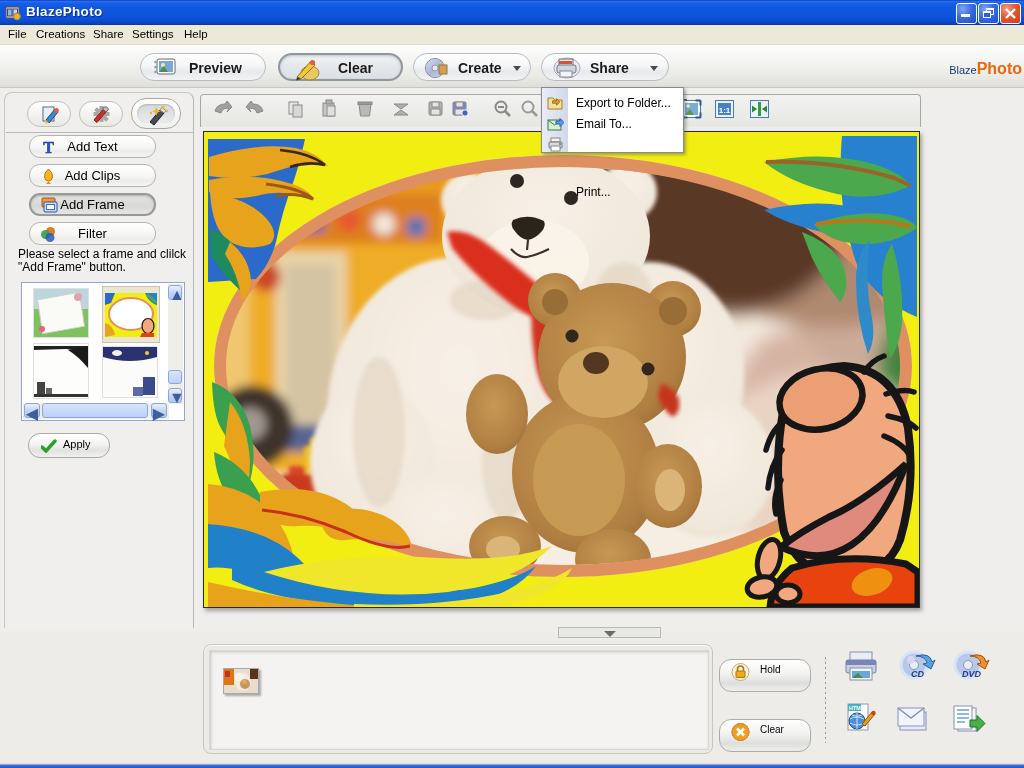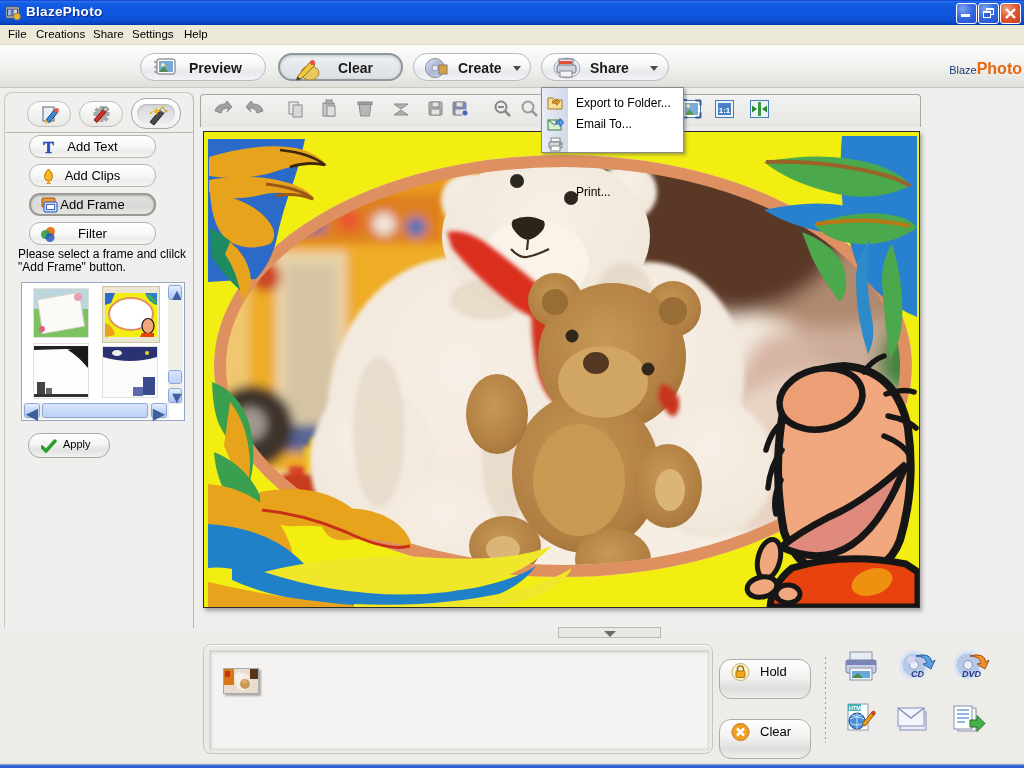--- a/index.html
+++ b/index.html
@@ -74,22 +74,22 @@
 
 
 #bottombar { left:0; top:632px; width:1024px; height:130px; background:#EDECE9; }
 .roundbox { position:absolute; border:1px solid #C6C6C1; border-radius:8px; background:#EBEAE7; box-shadow:inset 0 1px 0 #fff; }
 .insetw { position:absolute; border:1px solid #D8D8D4; background:#F2F1EF; box-shadow:inset 1px 1px 3px rgba(150,150,150,.5); }
 #infobox  { left:5px; top:8px; width:190px; height:112px; }
 #infoin { left:8px; top:8px; width:174px; height:96px; }
 #infoin div { position:absolute; left:10px; font-size:11.5px; color:#000; }
 #filmstrip { left:203px; top:12px; width:510px; height:110px; }
 #filmin { left:5px; top:5px; width:500px; height:100px; background:#F4F3F1; }
-.pillbtn { position:absolute; width:92px; height:40px; border:1px solid #ADADA8; border-radius:12px;
-  background:linear-gradient(180deg,#FFFFFF 0%,#F2F2F1 45%,#DEDEDC 75%,#EEEEEC 100%); font-size:13px; color:#000; }
+.pillbtn { position:absolute; width:92px; height:33px; border:1px solid #ADADA8; border-radius:12px;
+  background:linear-gradient(180deg,#FFFFFF 0%,#F2F2F1 45%,#DEDEDC 75%,#EEEEEC 100%); font-size:10px; color:#000; }
 #dotsep { left:825px; top:25px; width:1px; height:86px; background:repeating-linear-gradient(180deg,#9a9a96 0 2px,transparent 2px 5px); }
 #bottomedge { left:0; top:762px; width:1024px; height:6px; background:linear-gradient(180deg,#F6F5F2,#D8D8D4 30%, #3A6EDC 55%, #2258C8 100%); }
 
 
 #dropmenu { left:541px; top:87px; width:143px; height:66px; background:#FFFFFF; border:1px solid #8a8a8a; box-shadow:2px 2px 3px rgba(80,80,80,.45); }
 #dropmenu .icol { position:absolute; left:0; top:0; width:26px; height:64px; background:linear-gradient(90deg,#E9EDF7,#D2D8E8); }
 .mitem { position:absolute; left:34px; font-size:12px; color:#000; }
 </style>
 </head>
 <body>

